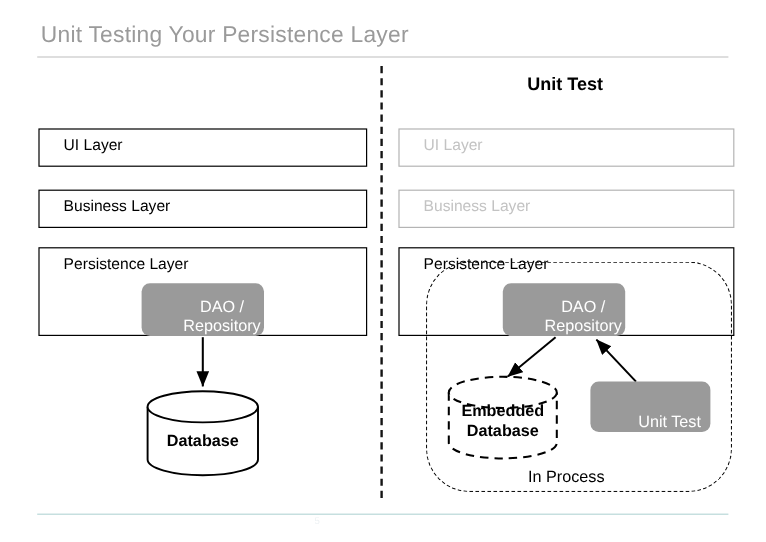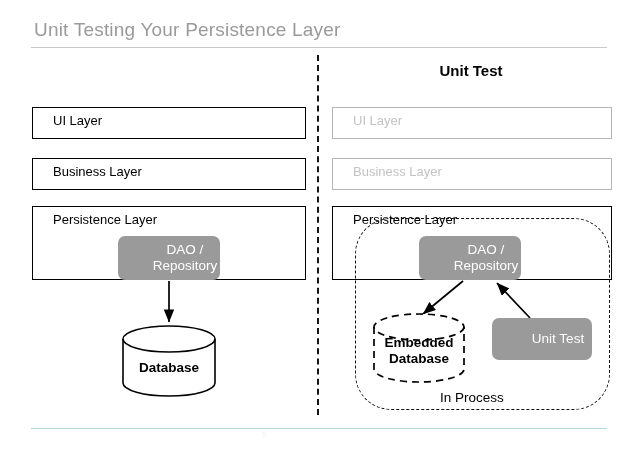--- a/index.html
+++ b/index.html
@@ -63,21 +63,21 @@
   
   .grey-box{
     position:absolute;
     box-sizing:border-box;
     background:#9a9a9a;
     border-radius:7px;
     color:#ffffff;
     font-size:13.5px;
     line-height:16px;
     text-align:center;
-    display:flex;align-items:center;justify-content:center;
+    display:flex;align-items:flex-end;justify-content:center;
     z-index:6;
     padding-left:32px;
   }
   #prod-dao {left:118px;top:236px;width:102px;height:44px;}
   #test-dao {left:419px;top:236px;width:102px;height:44px;}
   #unit-test-box{left:492px;top:318px;width:100px;height:42px;}
 
   
   #in-process{
     position:absolute;left:355px;top:218px;width:255px;height:192px;

